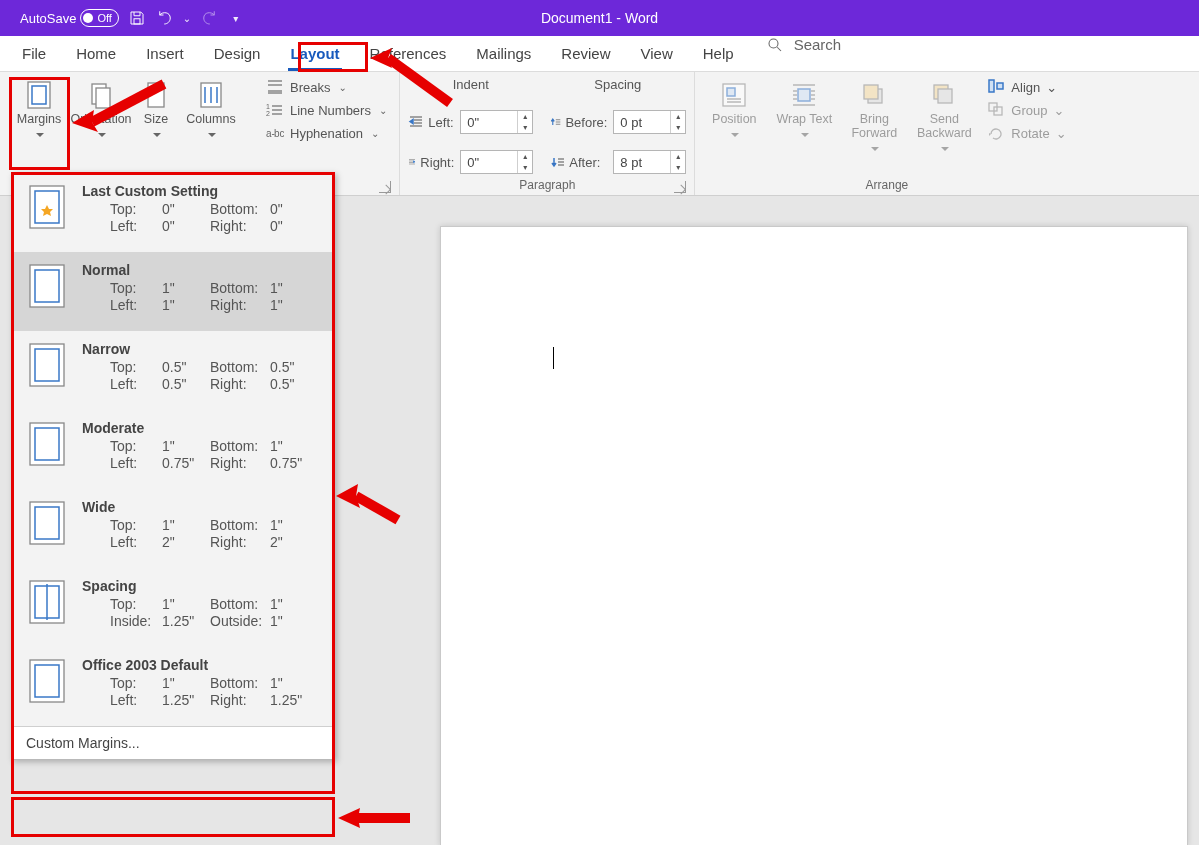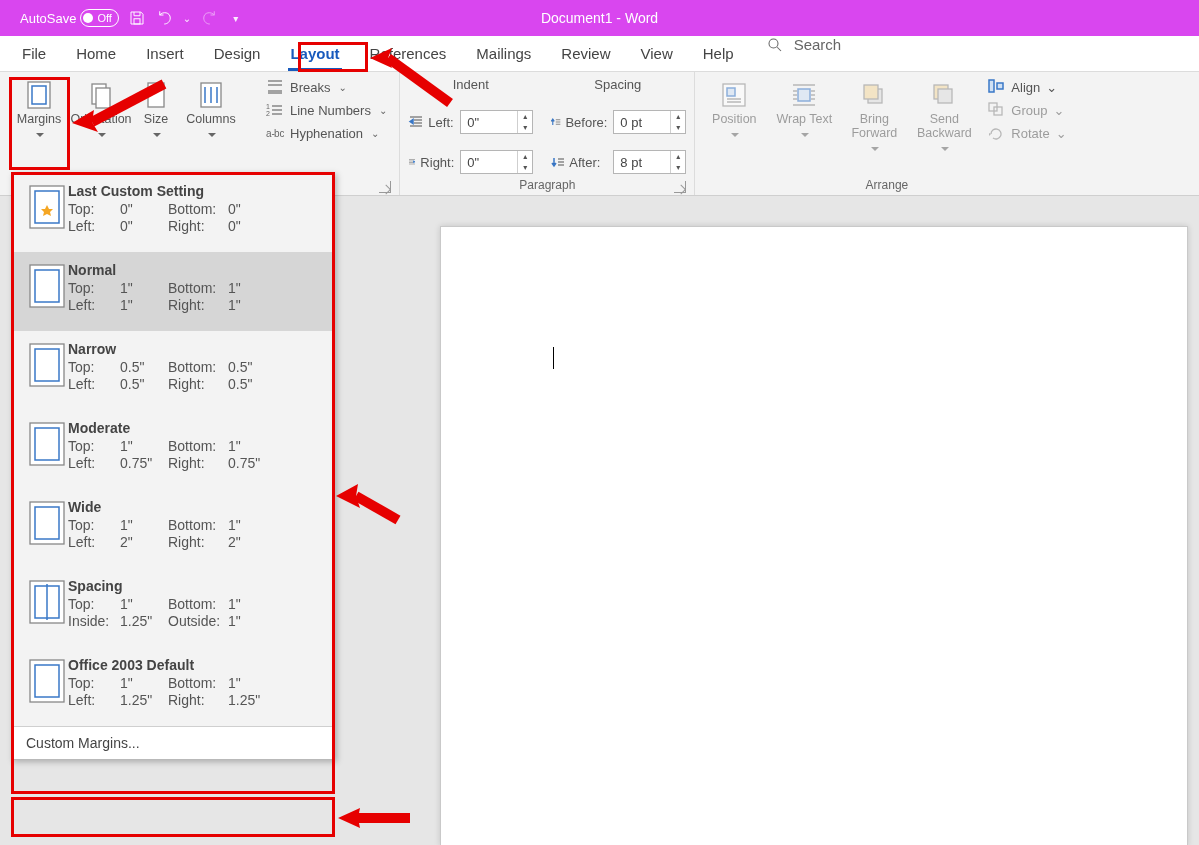--- a/index.html
+++ b/index.html
@@ -1,19 +1,19 @@
 <!DOCTYPE html>
 <html><head>
 <meta charset="utf-8">
 <style>
   * { box-sizing: border-box; margin: 0; padding: 0; font-family: "Segoe UI", Tahoma, sans-serif; }
   body { width: 1199px; height: 845px; background: #e6e6e6; color: #444; overflow: hidden; position: relative; }
 
   
-  .titlebar { height: 36px; background: #d946ef; display: flex; align-items: center; color: #fff; font-size: 14px; position: relative; }
+  .titlebar { height: 36px; background: #6d28d9; display: flex; align-items: center; color: #fff; font-size: 14px; position: relative; }
   .titlebar .qat { display: flex; align-items: center; gap: 8px; padding-left: 20px; }
   .qat-item { display: flex; align-items: center; gap: 4px; font-size: 13px; }
   .autosave-toggle { display: inline-flex; align-items: center; border: 1px solid #ffffff; border-radius: 9px; height: 18px; padding: 0 6px 0 2px; font-size: 11px; }
   .autosave-toggle::before { content: ""; width: 10px; height: 10px; border-radius: 50%; background: #fff; margin-right: 4px; }
   .qat-icon { width: 20px; height: 20px; display: inline-flex; align-items: center; justify-content: center; }
   .qat-icon svg { width: 18px; height: 18px; stroke: #fff; fill: none; stroke-width: 1.3; }
   .qat .chev { font-size: 10px; opacity: .9; }
   .titlebar .title { position: absolute; left: 50%; transform: translateX(-50%); font-size: 14px; white-space: nowrap; }
 
   
@@ -62,27 +62,27 @@
   .arr-btn { display: flex; align-items: center; gap: 6px; font-size: 13px; padding: 1px 4px; }
   .arr-btn .sicon svg { width: 18px; height: 16px; }
 
   
   .canvas { position: absolute; top: 196px; left: 0; right: 0; bottom: 0; background: #e6e6e6; }
   .page { position: absolute; top: 30px; left: 440px; width: 748px; height: 620px; background: #fff; border: 1px solid #c9c9c9; box-shadow: 0 0 6px rgba(0,0,0,.15); }
   .cursor { position: absolute; top: 120px; left: 112px; width: 1px; height: 22px; background: #000; }
 
   
   .margins-menu { position: absolute; top: 172px; left: 11px; width: 324px; background: #f3f3f3; border: 1px solid #b9b9b9; box-shadow: 2px 2px 6px rgba(0,0,0,.25); z-index: 20; }
-  .preset { display: flex; align-items: flex-start; padding: 10px 10px 18px 14px; }
+  .preset { display: flex; align-items: flex-start; gap: 14px; padding: 10px 10px 18px 14px; }
   .preset.selected { background: #d6d6d6; }
   .preset .picon { width: 42px; height: 48px; }
   .preset .picon svg { width: 42px; height: 48px; }
   .preset .pinfo { flex: 1; font-size: 14px; color: #555; }
   .preset .pname { font-weight: 700; color: #444; margin-bottom: 2px; }
-  .preset .pgrid { display: grid; grid-template-columns: 52px 48px 60px 40px; row-gap: 1px; font-size: 14px; }
+  .preset .pgrid { display: grid; grid-template-columns: 52px 48px 60px 40px; row-gap: 1px; font-size: 14px; margin-left: 28px; }
   .custom-item { border-top: 1px solid #cfcfcf; background: #fff; padding: 8px 14px; font-size: 14px; color: #444; }
 
   
   .redbox { position: absolute; border: 3px solid #e60000; pointer-events: none; z-index: 30; }
   .redarrow { position: absolute; z-index: 31; }
   .redarrow svg { overflow: visible; }
   .redfill { fill: #e60000; }
   .redstroke { stroke: #e60000; }
 
   

